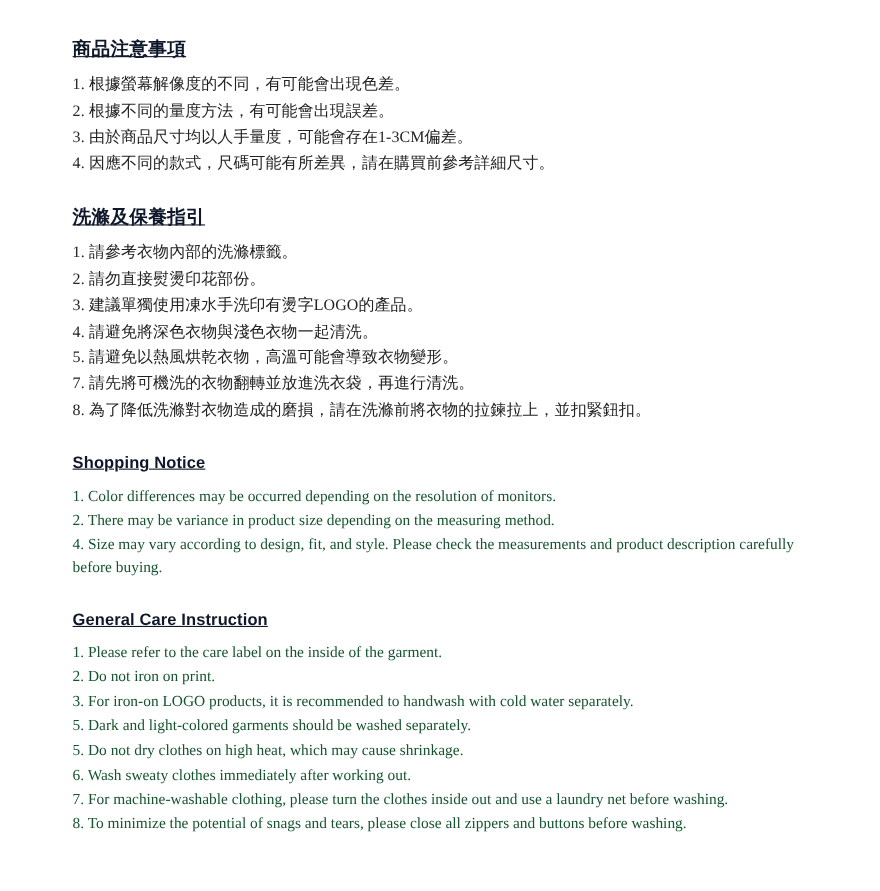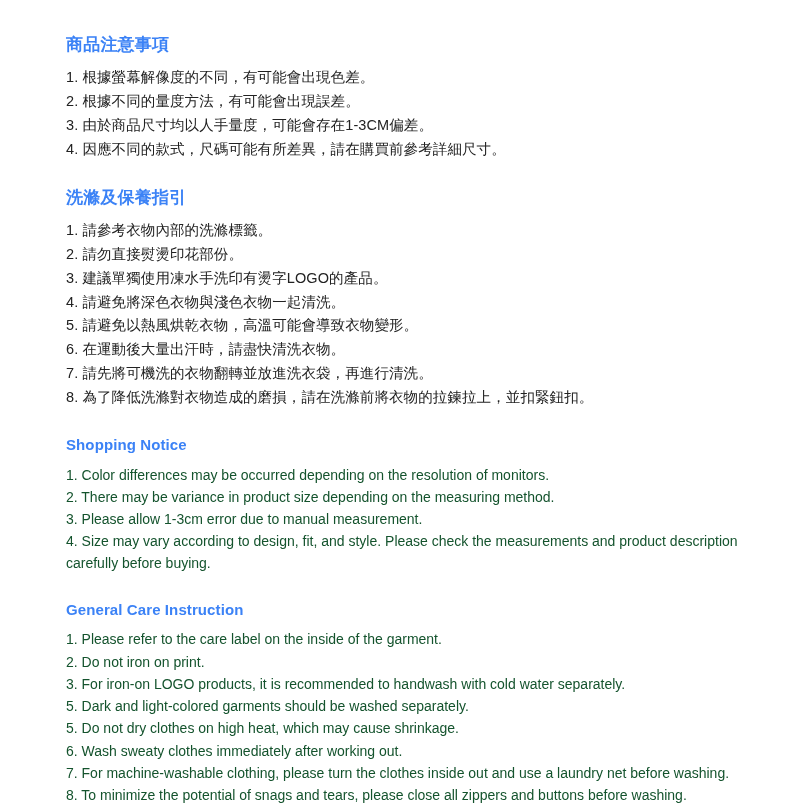--- a/index.html
+++ b/index.html
@@ -23,33 +23,35 @@
   }
   .section {
     margin-bottom: 26px;
   }
   .section:last-child {
     margin-bottom: 0;
   }
   .heading {
     font-size: 17px;
     font-weight: bold;
-    color: #3b82f6;
+    color: #0f172a;
     letter-spacing: 0.2px;
     margin: 0 0 10px 0;
     line-height: 1.3;
+    text-decoration: underline;
   }
   .heading.en {
     font-size: 15px;
     letter-spacing: 0.1px;
   }
   .list {
     margin: 0;
     padding: 0;
     list-style: none;
+    font-family: Liberation Serif, serif;
   }
   .item {
     font-size: 14.5px;
     line-height: 1.58;
     color: #222222;
     margin: 0 0 1px 0;
     text-indent: 0;
     padding-left: 0;
   }
   .item.en {
@@ -77,32 +79,30 @@
   </div>
 
   <div class="section section-cn">
     <h2 class="heading">洗滌及保養指引</h2>
     <ul class="list">
       <li class="item">1. 請參考衣物內部的洗滌標籤。</li>
       <li class="item">2. 請勿直接熨燙印花部份。</li>
       <li class="item">3. 建議單獨使用凍水手洗印有燙字LOGO的產品。</li>
       <li class="item">4. 請避免將深色衣物與淺色衣物一起清洗。</li>
       <li class="item">5. 請避免以熱風烘乾衣物，高溫可能會導致衣物變形。</li>
-      <li class="item">6. 在運動後大量出汗時，請盡快清洗衣物。</li>
       <li class="item">7. 請先將可機洗的衣物翻轉並放進洗衣袋，再進行清洗。</li>
       <li class="item">8. 為了降低洗滌對衣物造成的磨損，請在洗滌前將衣物的拉鍊拉上，並扣緊鈕扣。</li>
     </ul>
   </div>
 
   <div class="section section-en">
     <h2 class="heading en">Shopping Notice</h2>
     <ul class="list">
       <li class="item en">1. Color differences may be occurred depending on the resolution of monitors.</li>
       <li class="item en">2. There may be variance in product size depending on the measuring method.</li>
-      <li class="item en">3. Please allow 1-3cm error due to manual measurement.</li>
       <li class="item en">4. Size may vary according to design, fit, and style. Please check the measurements and product description carefully before buying.</li>
     </ul>
   </div>
 
   <div class="section section-en">
     <h2 class="heading en">General Care Instruction</h2>
     <ul class="list">
       <li class="item en">1. Please refer to the care label on the inside of the garment.</li>
       <li class="item en">2. Do not iron on print.</li>
       <li class="item en">3. For iron-on LOGO products, it is recommended to handwash with cold water separately.</li>

